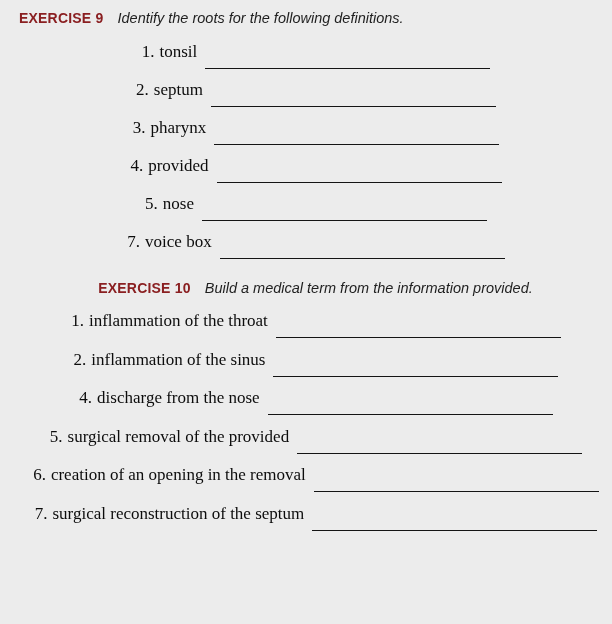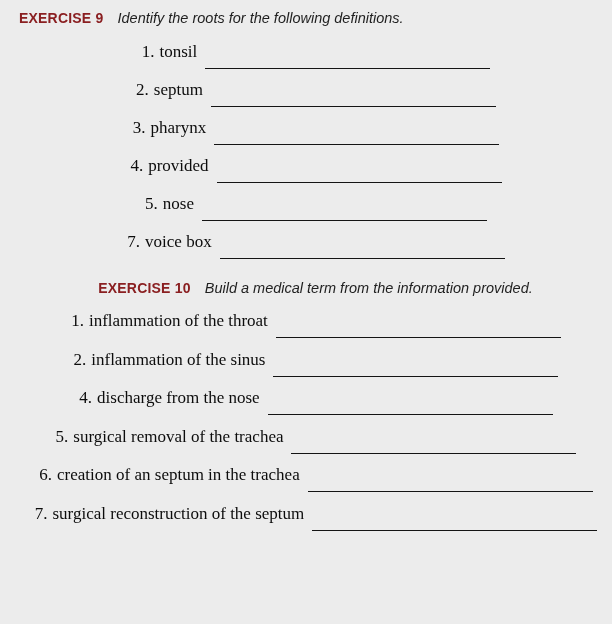--- a/index.html
+++ b/index.html
@@ -101,23 +101,23 @@
     <div class="item">
       <span class="num">1.</span><span>inflammation of the throat</span><span class="blank"></span>
     </div>
     <div class="item">
       <span class="num">2.</span><span>inflammation of the sinus</span><span class="blank"></span>
     </div>
     <div class="item">
       <span class="num">4.</span><span>discharge from the nose</span><span class="blank"></span>
     </div>
     <div class="item">
-      <span class="num">5.</span><span>surgical removal of the trachea</span><span class="blank"></span>
+      <span class="num">5.</span><span>surgical removal of the provided</span><span class="blank"></span>
     </div>
     <div class="item">
-      <span class="num">6.</span><span>creation of an septum in the trachea</span><span class="blank"></span>
+      <span class="num">6.</span><span>creation of an opening in the removal</span><span class="blank"></span>
     </div>
     <div class="item">
       <span class="num">7.</span><span>surgical reconstruction of the septum</span><span class="blank"></span>
     </div>
   </div>
 
 </div>
 
 </body></html>

